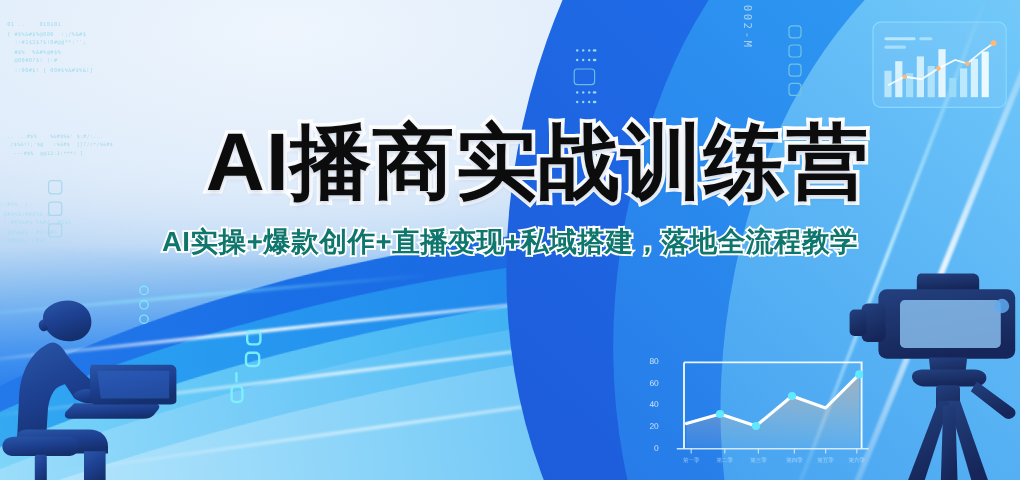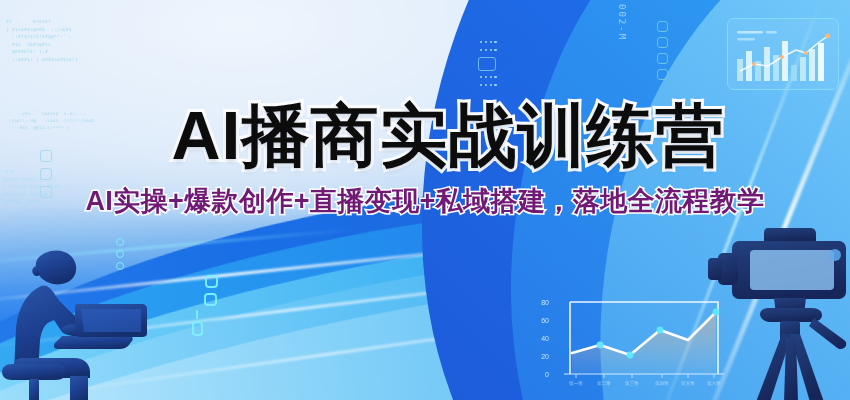--- a/index.html
+++ b/index.html
@@ -131,24 +131,24 @@
     paint-order:stroke fill;
     text-shadow:0 2px 4px rgba(30,70,140,.25);
   }
   .subline-wrap {
     position:absolute; left:0; top:186px; width:850px; text-align:center;
   }
   .subline {
     display:inline-block;
     font-family:"Liberation Sans", sans-serif;
     font-weight:700;
-    font-size:27px;
+    font-size:23px;
     line-height:30px;
     letter-spacing:.4px;
-    color:#701a75;
+    color:#0f766e;
     -webkit-text-stroke:3px #ffffff;
     paint-order:stroke fill;
   }
 
   
   .mini-chart { position:absolute; left:552px; top:296px; width:172px; height:96px; }
   .mc-label {
     position:absolute; right:100%; margin-right:3px;
     font-family:"Liberation Sans", sans-serif;
     font-size:7px; color:#eaf6ff; opacity:.85; transform:translateY(-50%);

